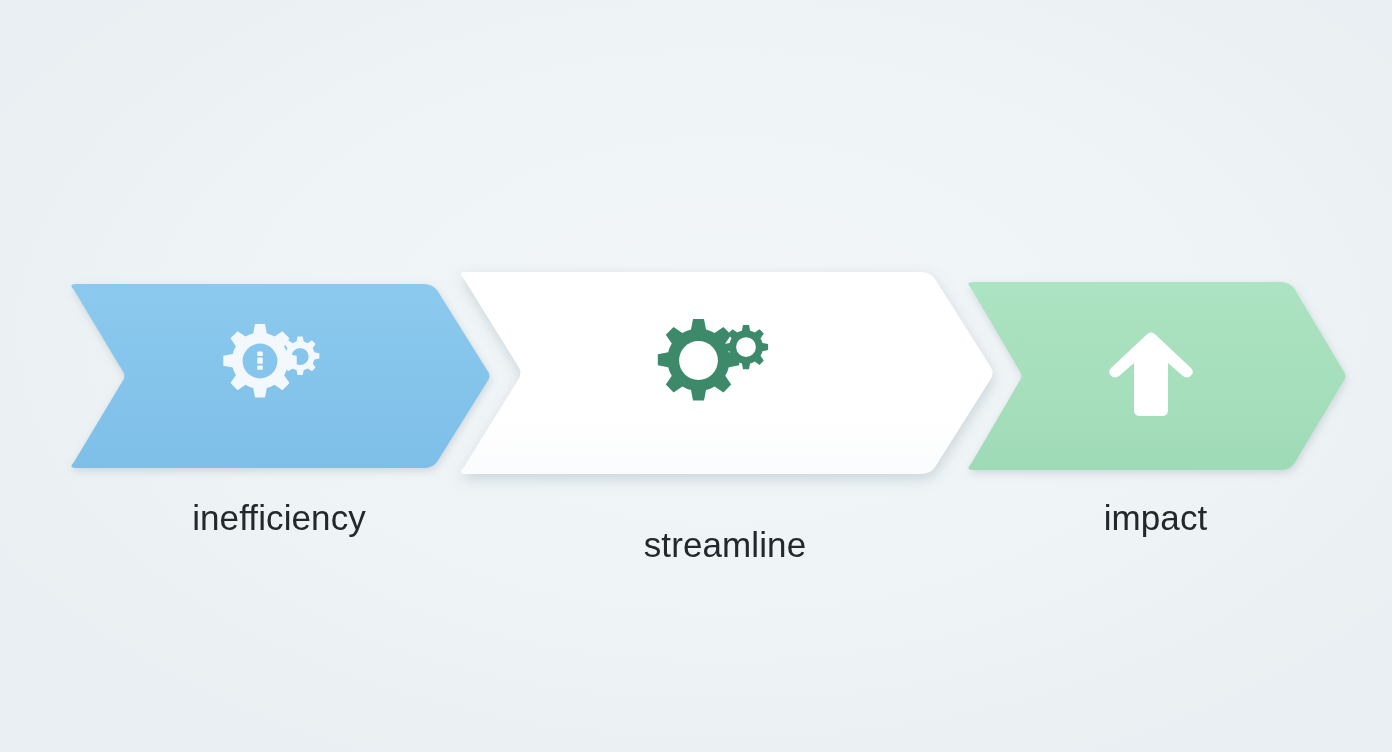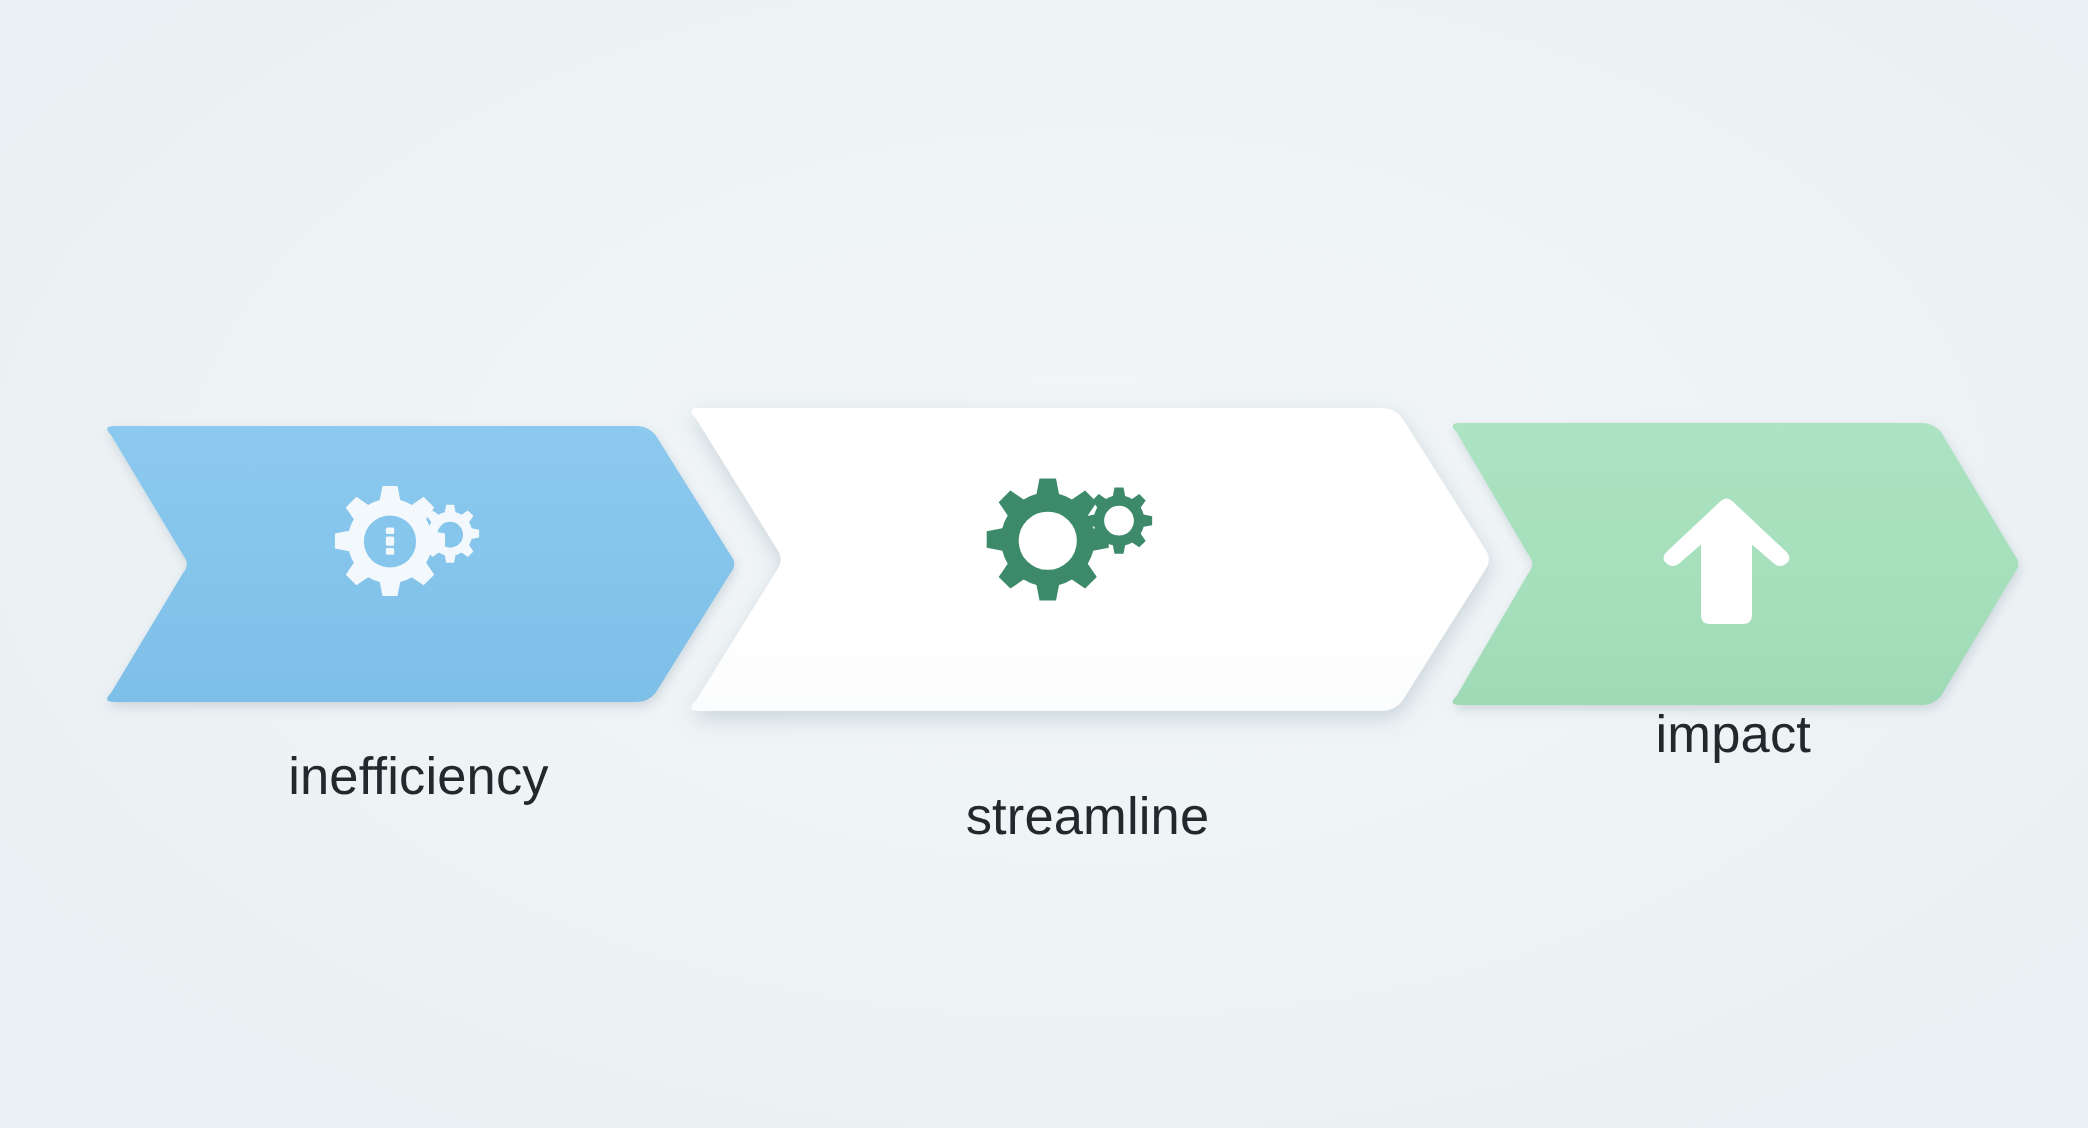--- a/index.html
+++ b/index.html
@@ -60,21 +60,21 @@
     font-weight: 400;
     letter-spacing: 0.1px;
     line-height: 1;
     white-space: nowrap;
     font-family: "Liberation Sans", "DejaVu Sans", sans-serif;
   }
 
   
   .step-1-label { left: 66px;  width: 426px; top: 500px; }
   .step-2-label { left: 455px; width: 540px; top: 527px; }
-  .step-3-label { left: 963px; width: 385px; top: 472px; }
+  .step-3-label { left: 963px; width: 385px; top: 500px; }
 </style>
 </head>
 <body>
 
 <div id="stage">
 
   <div class="step">
 
     <div class="chev-wrap" style="left:66px; top:284px;">
       <svg class="chev-svg" width="426" height="184" viewBox="0 0 426 184" xmlns="http://www.w3.org/2000/svg">

